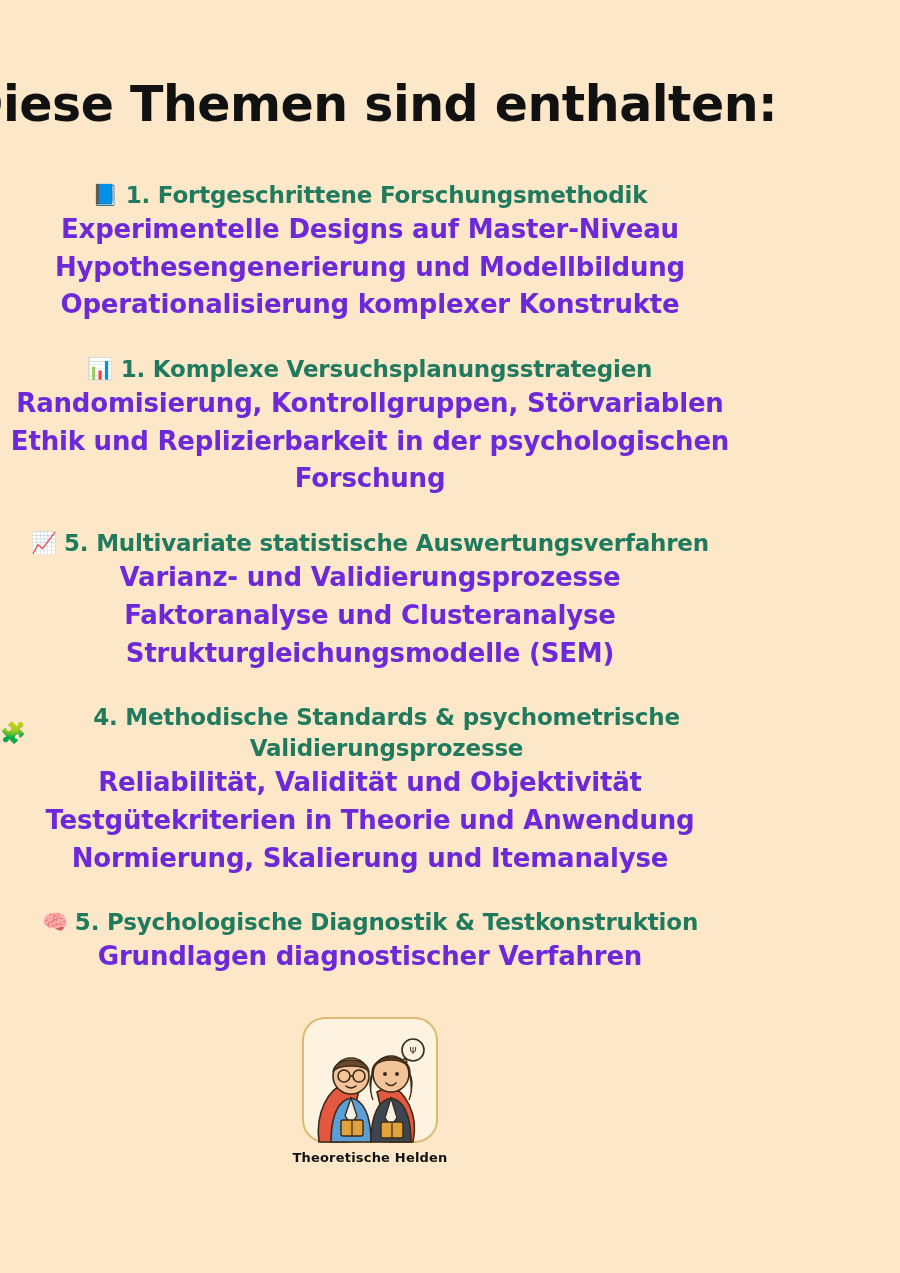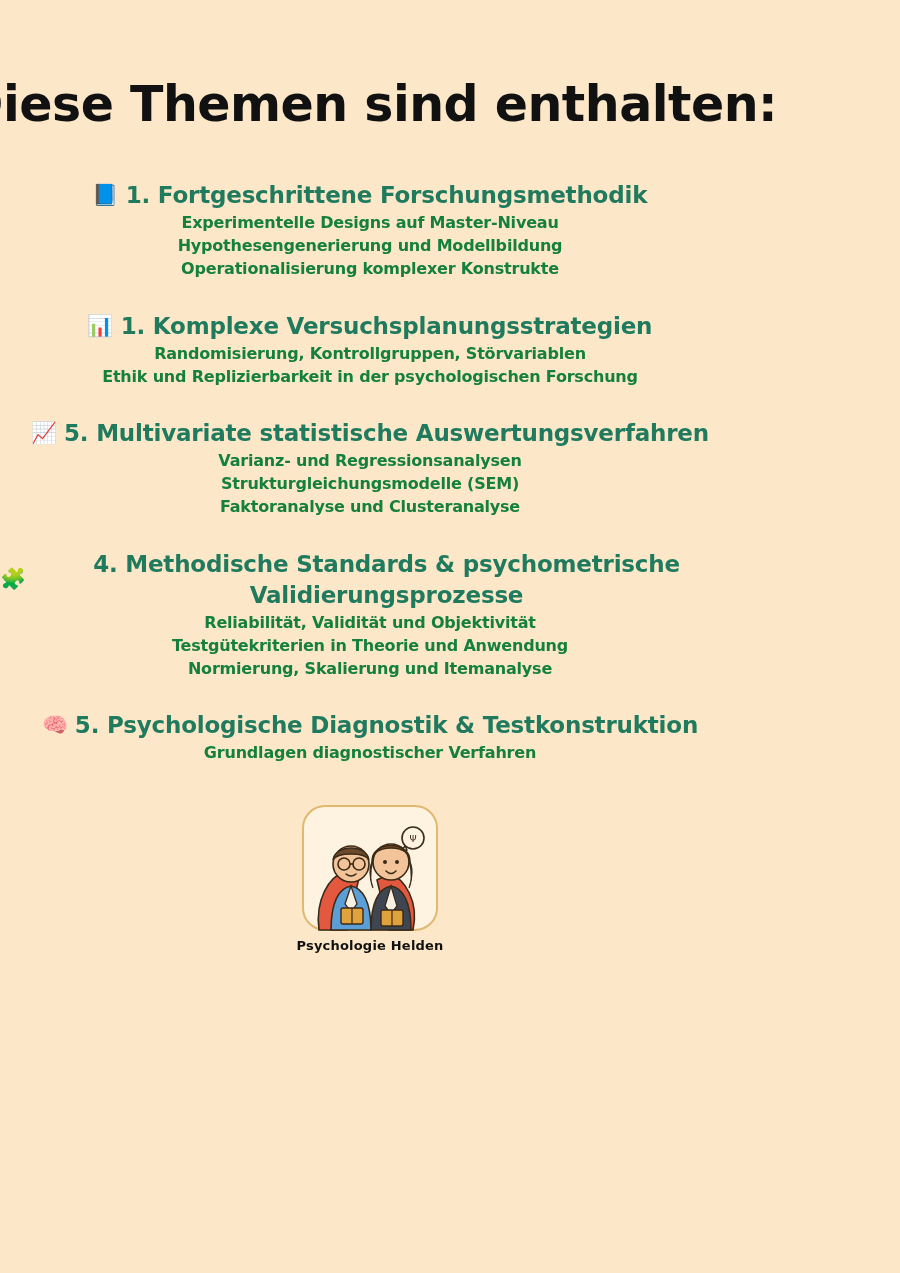--- a/index.html
+++ b/index.html
@@ -60,22 +60,22 @@
     gap: 7px;
     letter-spacing: -0.2px;
   }
   .section-heading .emoji {
     font-size: 21px;
     line-height: 1;
     display: inline-block;
   }
   .section-line {
     font-weight: 700;
-    font-size: 16px;
-    color: #15803d;
+    font-size: 26px;
+    color: #6d28d9;
     text-align: center;
     line-height: 1.45;
     letter-spacing: -0.2px;
   }
   .logo-wrap {
     margin-top: 10px;
     display: flex;
     flex-direction: column;
     align-items: center;
   }
@@ -118,23 +118,23 @@
       </div>
       <div class="section-line">Randomisierung, Kontrollgruppen, Störvariablen</div>
       <div class="section-line">Ethik und Replizierbarkeit in der psychologischen Forschung</div>
     </div>
 
     <div class="section">
       <div class="section-heading">
         <span class="emoji">📈</span>
         <span>5. Multivariate statistische Auswertungsverfahren</span>
       </div>
-      <div class="section-line">Varianz- und Regressionsanalysen</div>
+      <div class="section-line">Varianz- und Validierungsprozesse</div>
+      <div class="section-line">Faktoranalyse und Clusteranalyse</div>
       <div class="section-line">Strukturgleichungsmodelle (SEM)</div>
-      <div class="section-line">Faktoranalyse und Clusteranalyse</div>
     </div>
 
     <div class="section">
       <div class="section-heading">
         <span class="emoji">🧩</span>
         <span>4. Methodische Standards &amp; psychometrische Validierungsprozesse</span>
       </div>
       <div class="section-line">Reliabilität, Validität und Objektivität</div>
       <div class="section-line">Testgütekriterien in Theorie und Anwendung</div>
       <div class="section-line">Normierung, Skalierung und Itemanalyse</div>
@@ -184,16 +184,16 @@
         <path d="M88 56 C84 70 86 80 88 84 C84 74 84 62 88 56 Z" fill="#7a4a22" stroke="#3a2a18" stroke-width="1.2"></path>
         <path d="M124 56 C128 70 126 80 124 84 C128 74 128 62 124 56 Z" fill="#7a4a22" stroke="#3a2a18" stroke-width="1.2"></path>
         <circle cx="100" cy="58" r="2" fill="#3a2a18"></circle>
         <circle cx="112" cy="58" r="2" fill="#3a2a18"></circle>
         <path d="M101 67 q5 5 10 0" fill="none" stroke="#3a2a18" stroke-width="1.6" stroke-linecap="round"></path>
 
         <rect x="96" y="106" width="22" height="16" rx="2" fill="#e0a23c" stroke="#3a2a18" stroke-width="1.4"></rect>
         <line x1="107" y1="106" x2="107" y2="122" stroke="#3a2a18" stroke-width="1.2"></line>
       </svg>
     </div>
-    <div class="logo-caption">Psychologie Helden</div>
+    <div class="logo-caption">Theoretische Helden</div>
   </div>
 
 </div>
 
 </body></html>

